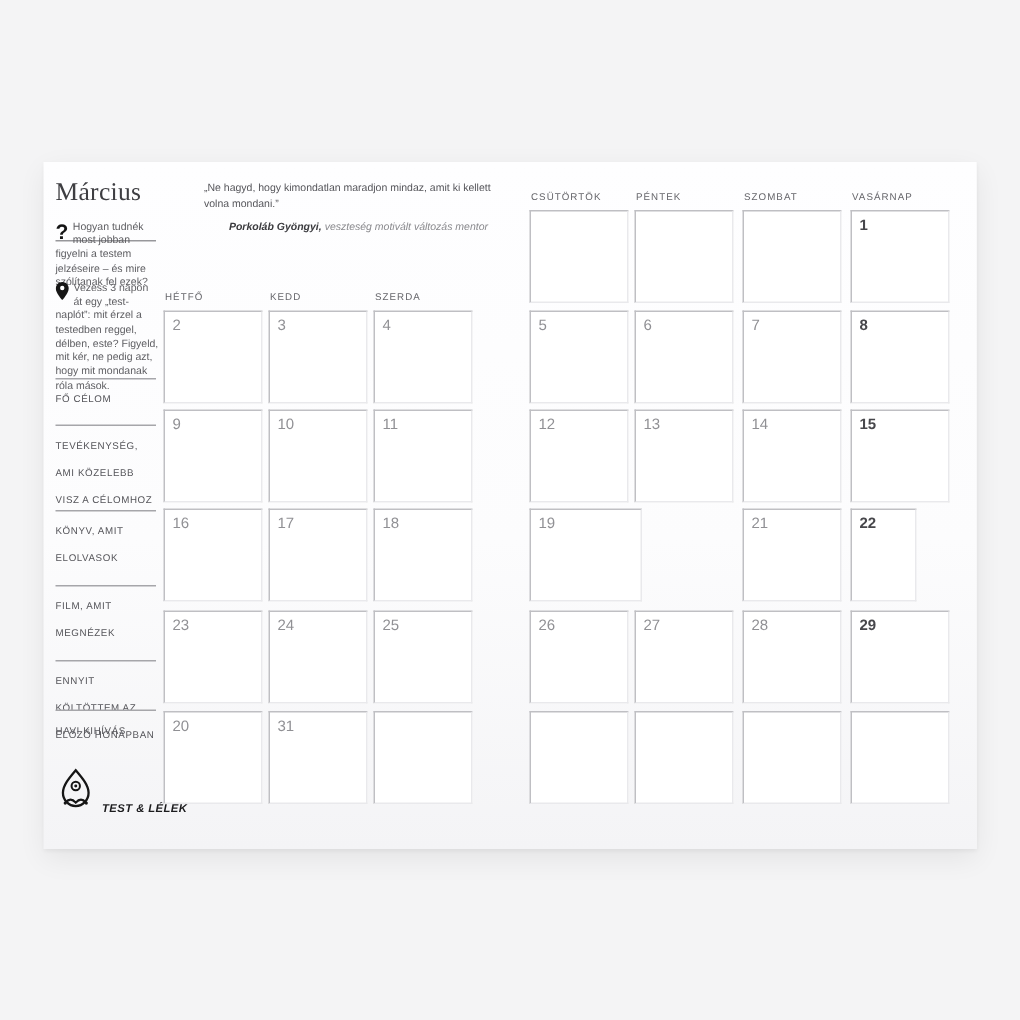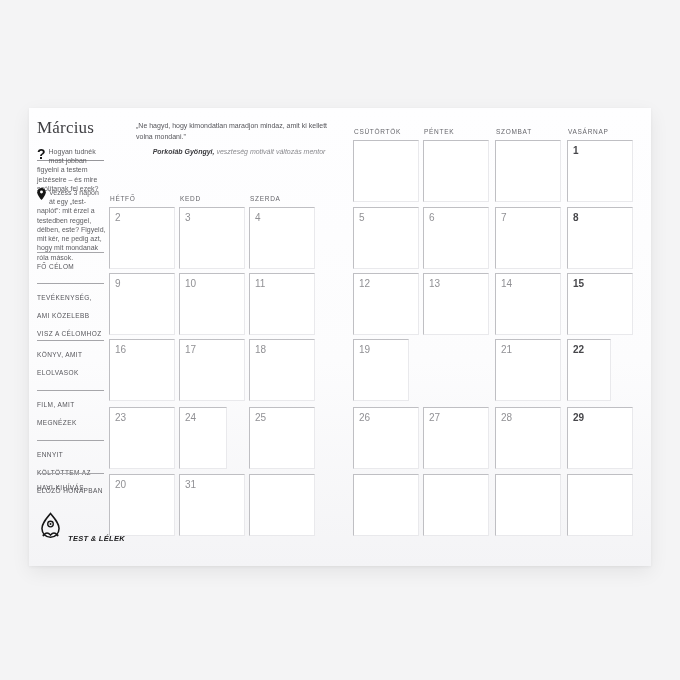--- a/index.html
+++ b/index.html
@@ -206,33 +206,33 @@
       </div>
       <div class="cal-cell" style="left: 80px; top: 231px; width: 66px; height: 62px;">
         <span class="cal-daynum">16</span>
       </div>
       <div class="cal-cell" style="left: 150px; top: 231px; width: 66px; height: 62px;">
         <span class="cal-daynum">17</span>
       </div>
       <div class="cal-cell" style="left: 220px; top: 231px; width: 66px; height: 62px;">
         <span class="cal-daynum">18</span>
       </div>
-      <div class="cal-cell" style="left: 324px; top: 231px; width: 56px; height: 62px;">
+      <div class="cal-cell" style="left: 324px; top: 231px; width: 75px; height: 62px;">
         <span class="cal-daynum">19</span>
       </div>
       <div class="cal-cell" style="left: 466px; top: 231px; width: 66px; height: 62px;">
         <span class="cal-daynum">21</span>
       </div>
       <div class="cal-cell sun" style="left: 538px; top: 231px; width: 44px; height: 62px;">
         <span class="cal-daynum">22</span>
       </div>
       <div class="cal-cell" style="left: 80px; top: 299px; width: 66px; height: 62px;">
         <span class="cal-daynum">23</span>
       </div>
-      <div class="cal-cell" style="left: 150px; top: 299px; width: 48px; height: 62px;">
+      <div class="cal-cell" style="left: 150px; top: 299px; width: 66px; height: 62px;">
         <span class="cal-daynum">24</span>
       </div>
       <div class="cal-cell" style="left: 220px; top: 299px; width: 66px; height: 62px;">
         <span class="cal-daynum">25</span>
       </div>
       <div class="cal-cell" style="left: 324px; top: 299px; width: 66px; height: 62px;">
         <span class="cal-daynum">26</span>
       </div>
       <div class="cal-cell" style="left: 394px; top: 299px; width: 66px; height: 62px;">
         <span class="cal-daynum">27</span>

